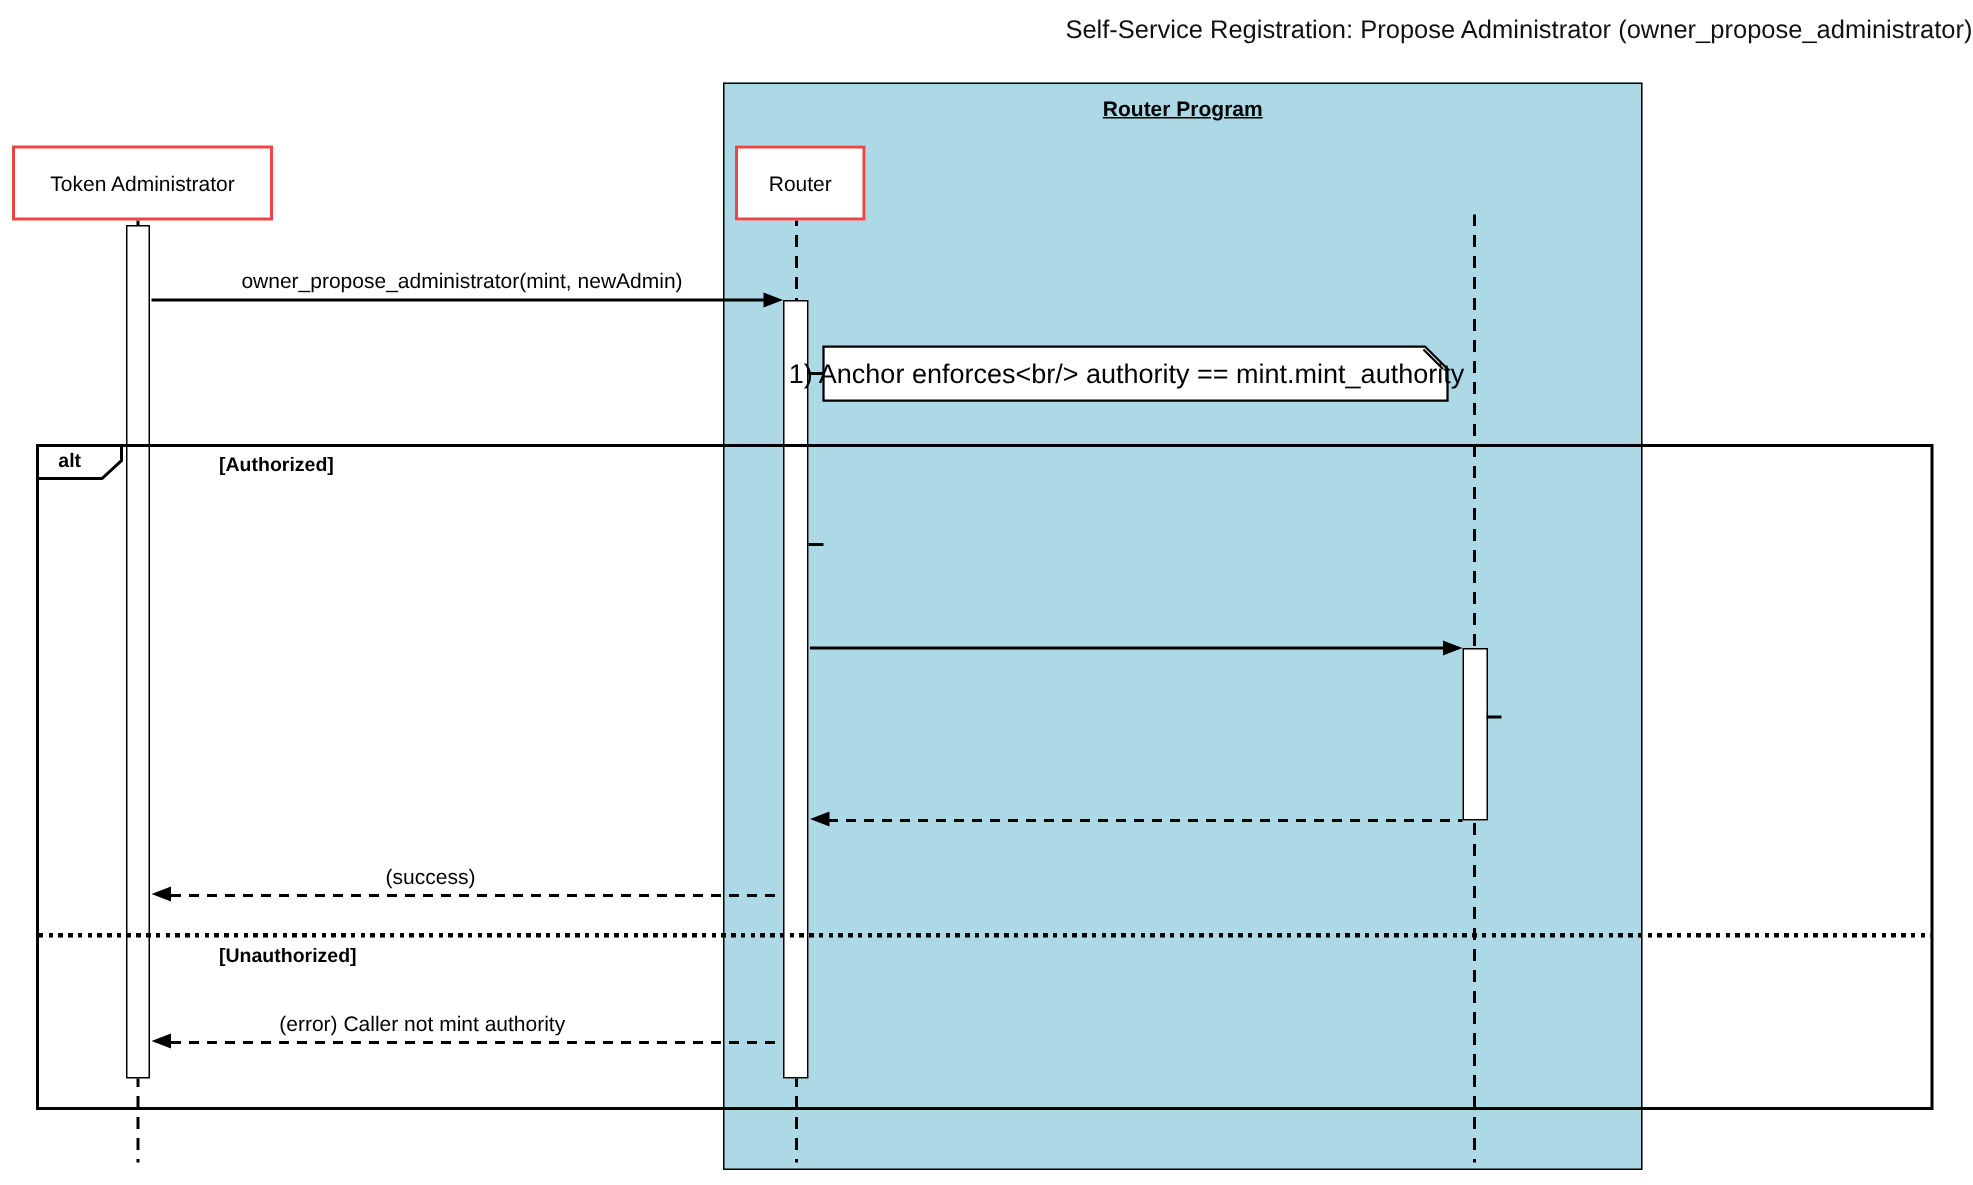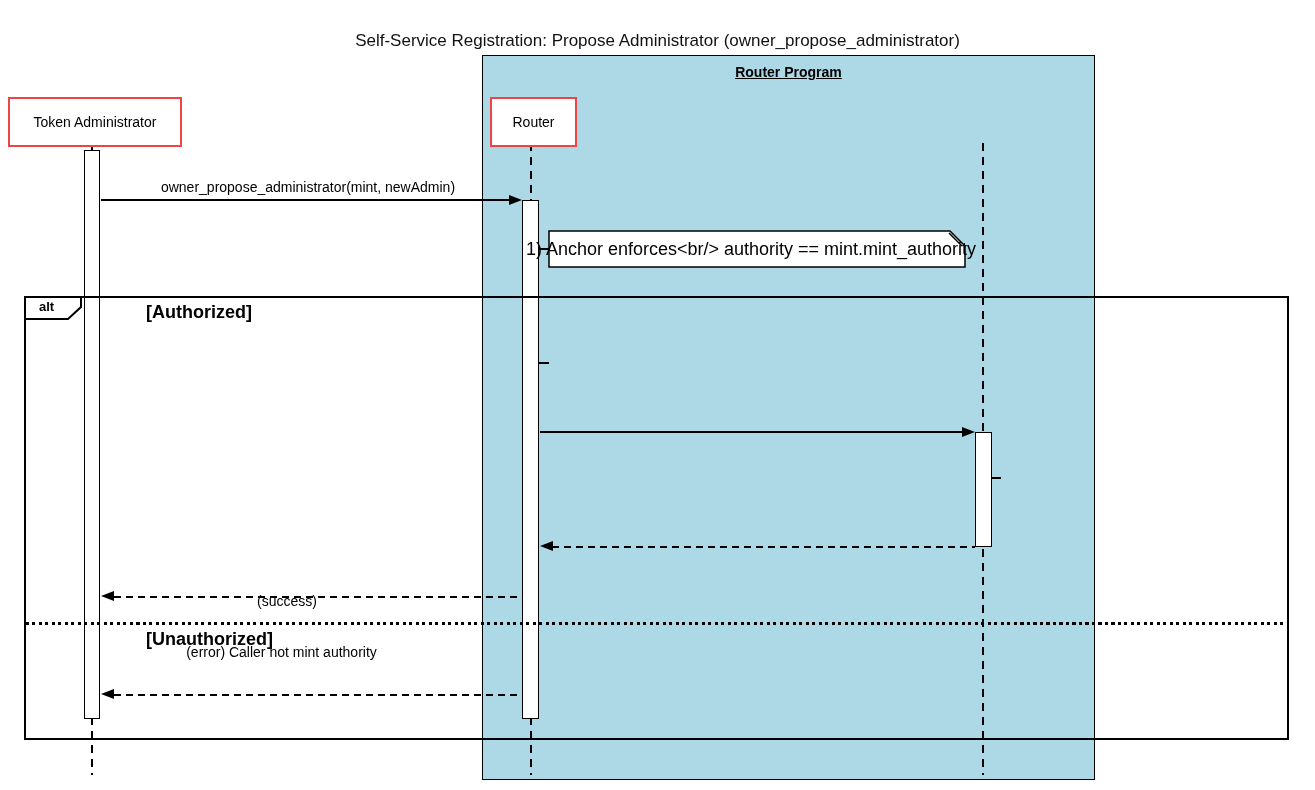--- a/index.html
+++ b/index.html
@@ -2,21 +2,21 @@
 <html><head>
 <meta charset="utf-8">
 <style>
   html,body{margin:0;padding:0;background:#fff;}
   #diagram{
     position:relative;width:1315px;height:790px;background:#ffffff;
     font-family:"Liberation Sans","DejaVu Sans",sans-serif;color:#000;overflow:hidden;
   }
   .abs{position:absolute;}
   .title{
-    left:0;right:0;top:10px;text-align:center;font-size:17px;color:#111;margin-top:21px;
+    left:0;right:0;top:10px;text-align:right;font-size:17px;color:#111;
   }
   .program-bg{
     left:482px;top:55px;width:611px;height:723px;
     background:#add8e6;border:1px solid #000;z-index:0;
   }
   .program-label{
     left:482px;top:64px;width:613px;text-align:center;
     font-weight:bold;font-size:14px;z-index:1;text-decoration:underline;
   }
   .lifeline{
@@ -50,21 +50,21 @@
   .alt-frame{
     left:24px;top:296px;width:1265px;height:444px;
     border:2px solid #000;z-index:40;box-sizing:border-box;pointer-events:none;
   }
   .alt-pentagon{left:-2px;top:-2px;z-index:41;}
   .alt-operator{
     left:-2px;top:1px;width:45px;text-align:center;
     font-weight:bold;font-size:13px;z-index:42;
   }
   .guard{
-    font-weight:bold;font-size:18px;z-index:42;white-space:nowrap;padding-left:44px;
+    font-weight:bold;font-size:13px;z-index:42;white-space:nowrap;padding-left:44px;
   }
   .alt-divider{
     left:0;top:324px;width:100%;height:2.5px;z-index:44;
     background:repeating-linear-gradient(to right,#000 0 3px,transparent 3px 6.5px);
   }
   .note{z-index:50;}
   .note-text{
     position:absolute;inset:0;display:flex;align-items:center;justify-content:center;
     padding-right:12px;font-size:18px;white-space:nowrap;z-index:51;
   }
@@ -121,21 +121,21 @@
   <div class="abs note-connector" style="left:539px;top:362px;width:10px;"></div>
 
   <div class="abs msg-line-solid" style="left:540px;top:431px;width:423px;"></div>
   <div class="abs arrow-right" style="left:962px;top:427px;"></div>
 
   <div class="abs note-connector" style="left:991px;top:477px;width:10px;"></div>
 
   <div class="abs msg-line-dashed" style="left:552px;top:546px;width:423px;"></div>
   <div class="abs arrow-left" style="left:540px;top:541px;"></div>
 
-  <div class="abs msg-label" style="left:101px;top:576px;width:372px;margin-top:17px;">(success)</div>
+  <div class="abs msg-label" style="left:101px;top:576px;width:372px;">(success)</div>
   <div class="abs msg-line-dashed" style="left:114px;top:596px;width:408px;"></div>
   <div class="abs arrow-left" style="left:101px;top:591px;"></div>
 
-  <div class="abs msg-label" style="left:101px;top:644px;width:361px;">(error) Caller not mint authority</div>
+  <div class="abs msg-label" style="left:101px;top:674px;width:361px;">(error) Caller not mint authority</div>
   <div class="abs msg-line-dashed" style="left:114px;top:694px;width:408px;"></div>
   <div class="abs arrow-left" style="left:101px;top:689px;"></div>
 
 </div>
 
 </body></html>

